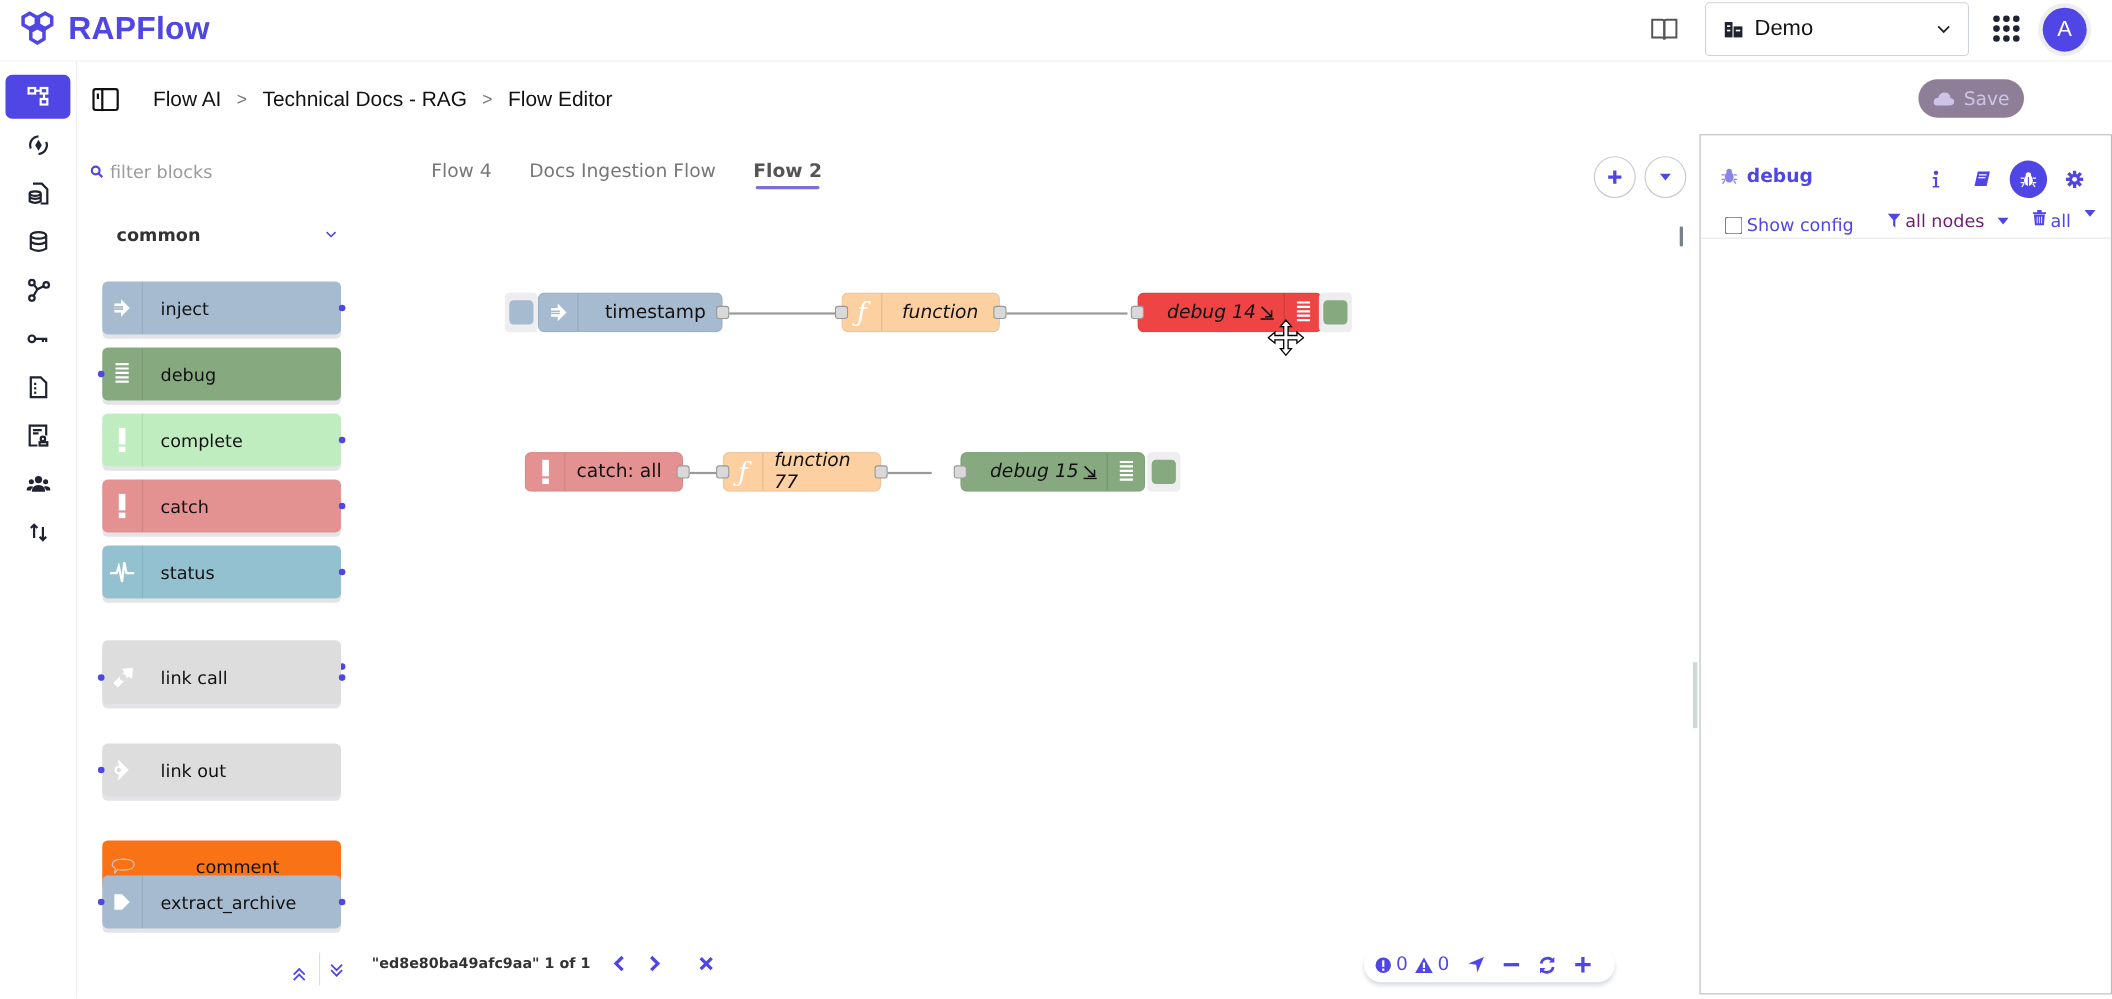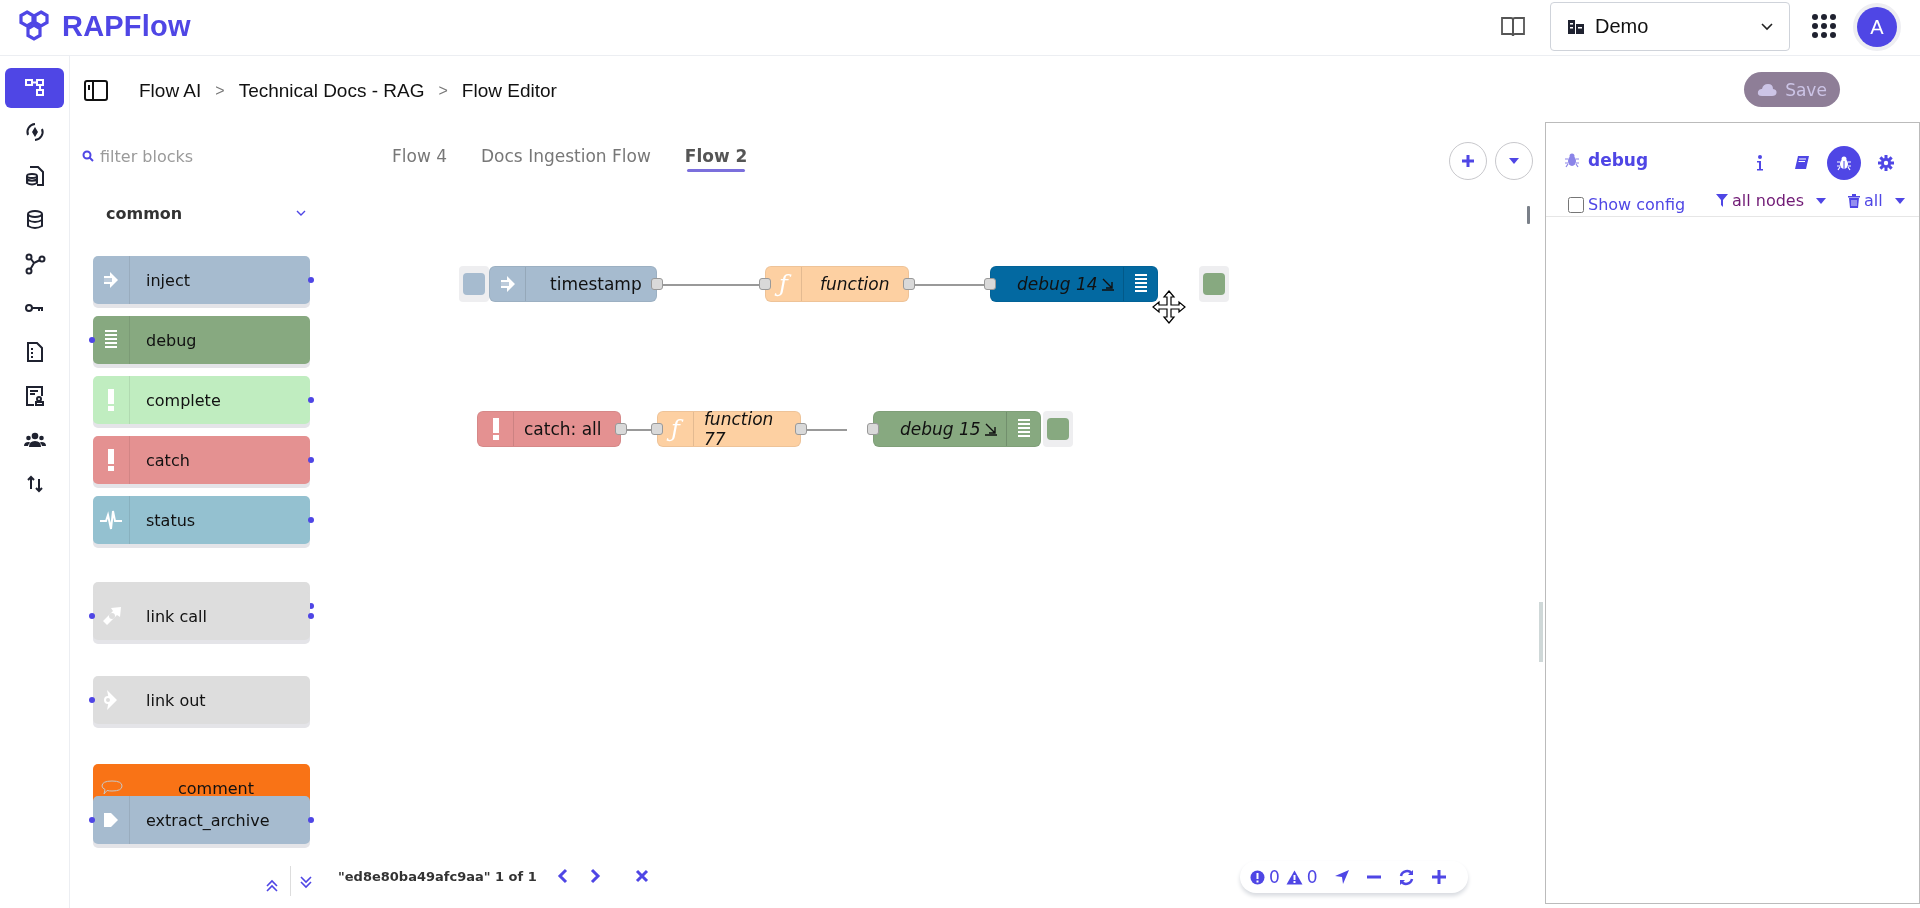--- a/index.html
+++ b/index.html
@@ -83,21 +83,21 @@
   .rpanel { position: absolute; left: 1545px; top: 122px; width: 375px; height: 782px; border: 1px solid #bbb; background: #fff; }
   .rp-head { position: absolute; left: 18px; top: 22px; width: 350px; height: 30px; display: flex; align-items: center; }
   .rp-title { display: flex; align-items: center; gap: 8px; font-family: "DejaVu Sans", sans-serif; font-weight: 700; font-size: 17px; color: #4f46e5; }
   .rp-tools { position: absolute; left: 175px; top: 0; display: flex; align-items: center; gap: 0; }
   .rp-tool { width: 42px; height: 36px; display: flex; align-items: center; justify-content: center; color: #4f46e5; }
   .rp-tool.active span { width: 34px; height: 34px; border-radius: 50%; background: #4f46e5; display: flex; align-items: center; justify-content: center; }
   .rp-filter { position: absolute; left: 0; top: 50px; width: 373px; height: 44px; border-bottom: 1px solid #e6e6e6; }
   .showcfg { position: absolute; left: 22px; top: 22px; display: flex; align-items: center; gap: 4px; font-family: "DejaVu Sans", sans-serif; font-size: 16px; color: #4f46e5; }
   .showcfg input { width: 16px; height: 16px; }
   .allnodes { position: absolute; left: 170px; top: 18px; display: flex; align-items: center; gap: 4px; font-family: "DejaVu Sans", sans-serif; font-size: 16px; color: #701a75; }
-  .allbtn { position: absolute; left: 302px; top: 18px; display: flex; align-items: center; gap: 4px; font-family: "DejaVu Sans", sans-serif; font-size: 16px; color: #4f46e5; }
+  .allbtn { position: absolute; left: 302px; top: 18px; display: flex; align-items: flex-start; gap: 4px; font-family: "DejaVu Sans", sans-serif; font-size: 16px; color: #4f46e5; }
   .caret { width: 0; height: 0; border-left: 5px solid transparent; border-right: 5px solid transparent; border-top: 6px solid #4f46e5; margin-left: 8px; }
 </style>
 </head>
 <body>
 
 <div class="app">
 
   <div class="header">
     <div class="logo">
       <svg width="32" height="34" viewBox="0 0 32 34">
@@ -427,21 +427,21 @@
     <div class="wire" style="left:343px; top:162px; width:98px;"></div>
     <div class="fnode" style="left:445px; top:144px; width:144px; background:#fdd0a2;">
       <span class="nport" style="left:-7px"></span>
       <div class="ic">
           <span style="color:#fff; font-family:'DejaVu Serif', serif; font-style:italic; font-size:24px;">ƒ</span>
         </div>
       <span class="lbl it" style="margin-left:18px">function</span>
       <span class="nport" style="right:-7px"></span>
     </div>
     <div class="wire" style="left:595px; top:162px; width:110px;"></div>
-    <div class="fnode" style="left:670px; top:144px; width:168px; background:#0369a1;">
+    <div class="fnode" style="left:714px; top:144px; width:168px; background:#ef4444;">
       <span class="nport" style="left:-7px"></span>
       <span class="lbl it" style="margin-left:26px; flex:1;">debug 14</span>
       <svg width="14" height="14" viewBox="0 0 14 14" style="margin-right:8px">
           <path d="M2 2 L11 11 M5 11 H11 V5 M1 13 H13" fill="none" stroke="#111" stroke-width="1.4"></path>
         </svg>
       <div class="debug-tail">
           <svg width="14" height="22" viewBox="0 0 14 22">
             <g stroke="#fff" stroke-width="2">
               <path d="M1 2 H13 M1 6 H13 M1 10 H13 M1 14 H13 M1 18 H13"></path>
             </g>

